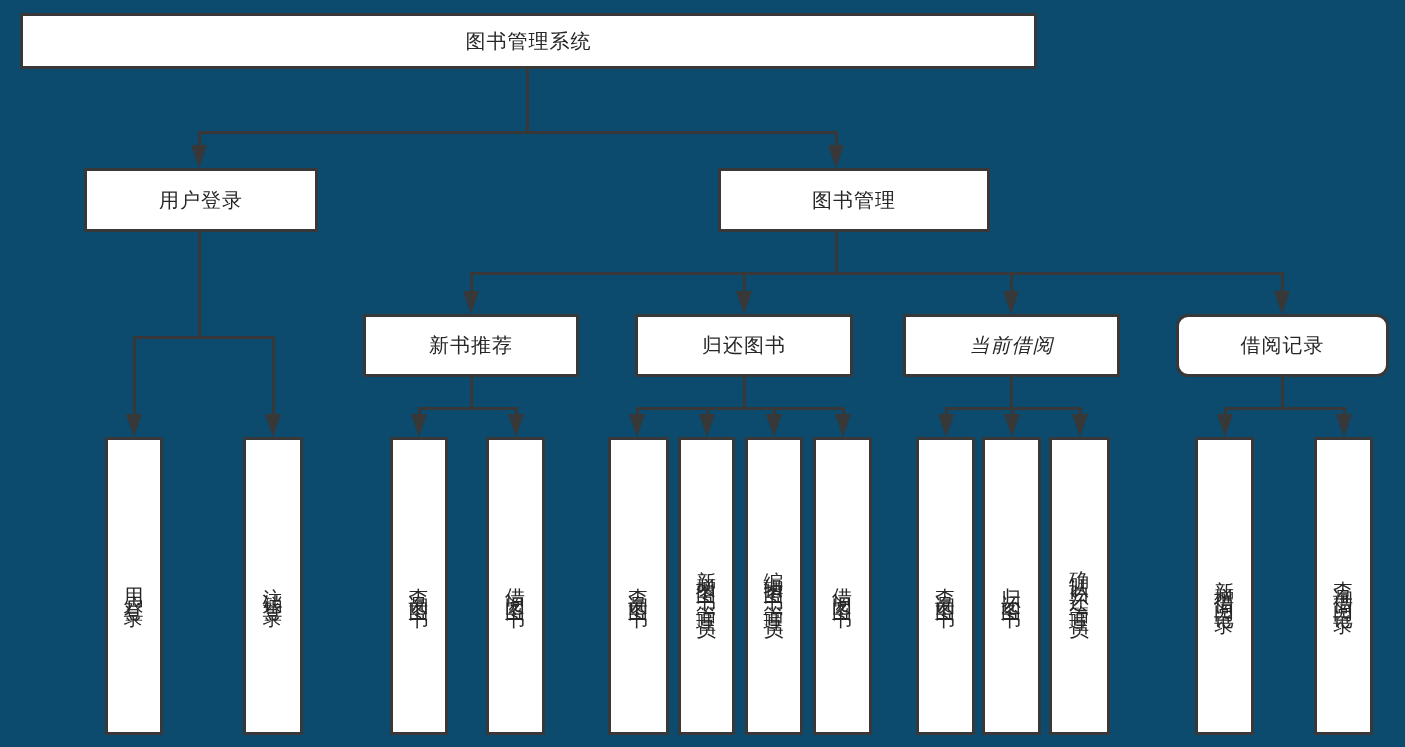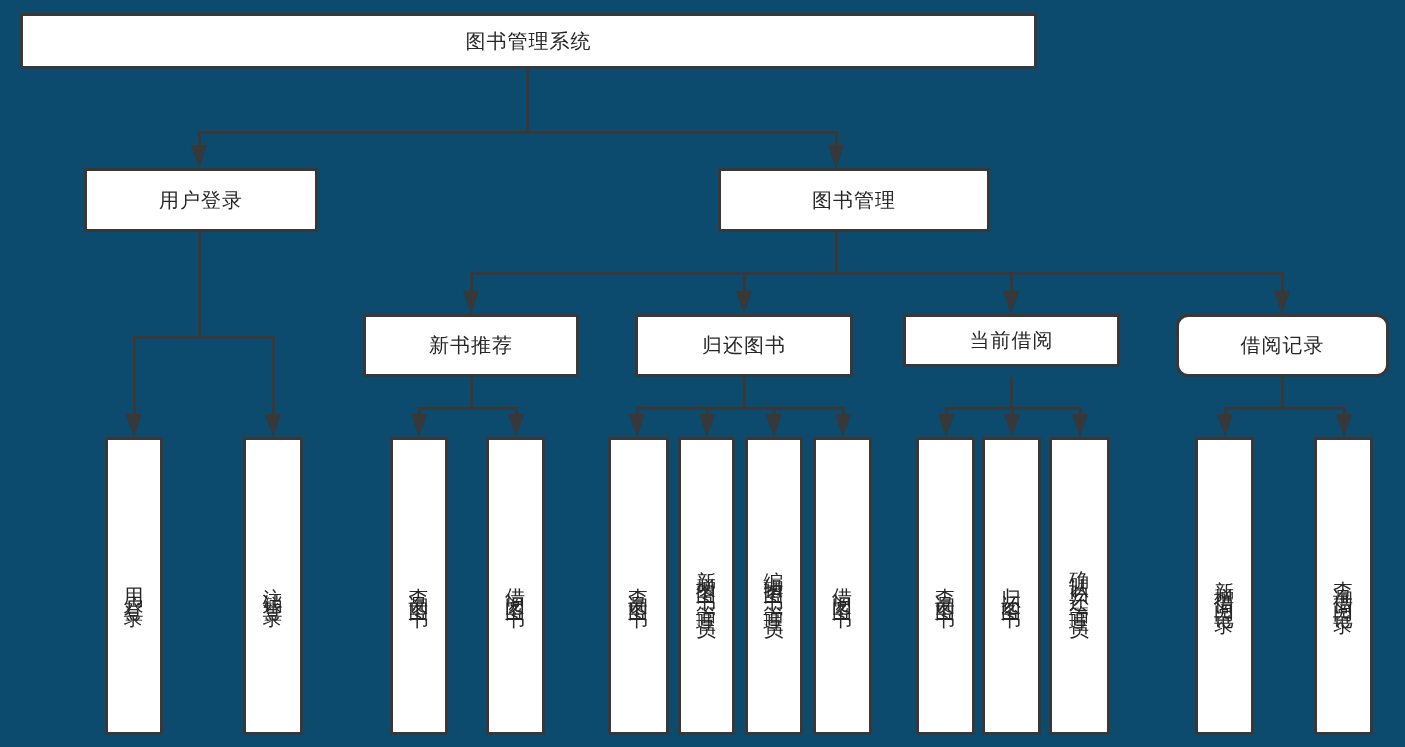--- a/index.html
+++ b/index.html
@@ -118,21 +118,21 @@
     </div>
     <div class="node h" style="left: 718px; top: 168px; width: 272px; height: 64px;">
       <span class="htext">图书管理</span>
     </div>
     <div class="node h" style="left: 363px; top: 314px; width: 216px; height: 63px;">
       <span class="htext">新书推荐</span>
     </div>
     <div class="node h" style="left: 635px; top: 314px; width: 218px; height: 63px;">
       <span class="htext">归还图书</span>
     </div>
-    <div class="node h" style="left: 903px; top: 314px; width: 217px; height: 53px;">
+    <div class="node h" style="left: 903px; top: 314px; width: 217px; height: 63px; font-style: italic;">
       <span class="htext">当前借阅</span>
     </div>
     <div class="node h" style="left: 1176px; top: 314px; width: 213px; height: 63px; border-radius: 12px;">
       <span class="htext">借阅记录</span>
     </div>
     <div class="node v" style="left: 105px; top: 437px; width: 58px; height: 298px;">
       <span class="vtext">用户登录</span>
     </div>
     <div class="node v" style="left: 243px; top: 437px; width: 60px; height: 298px;">
       <span class="vtext">注销登录</span>

